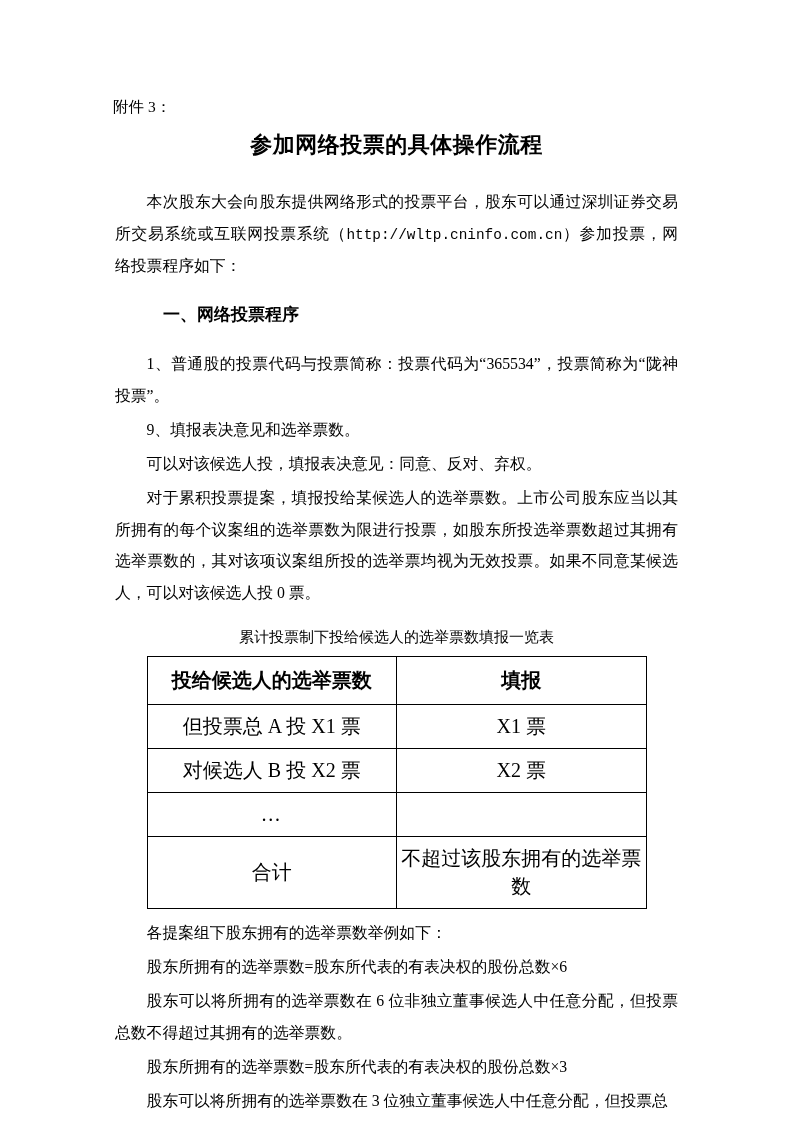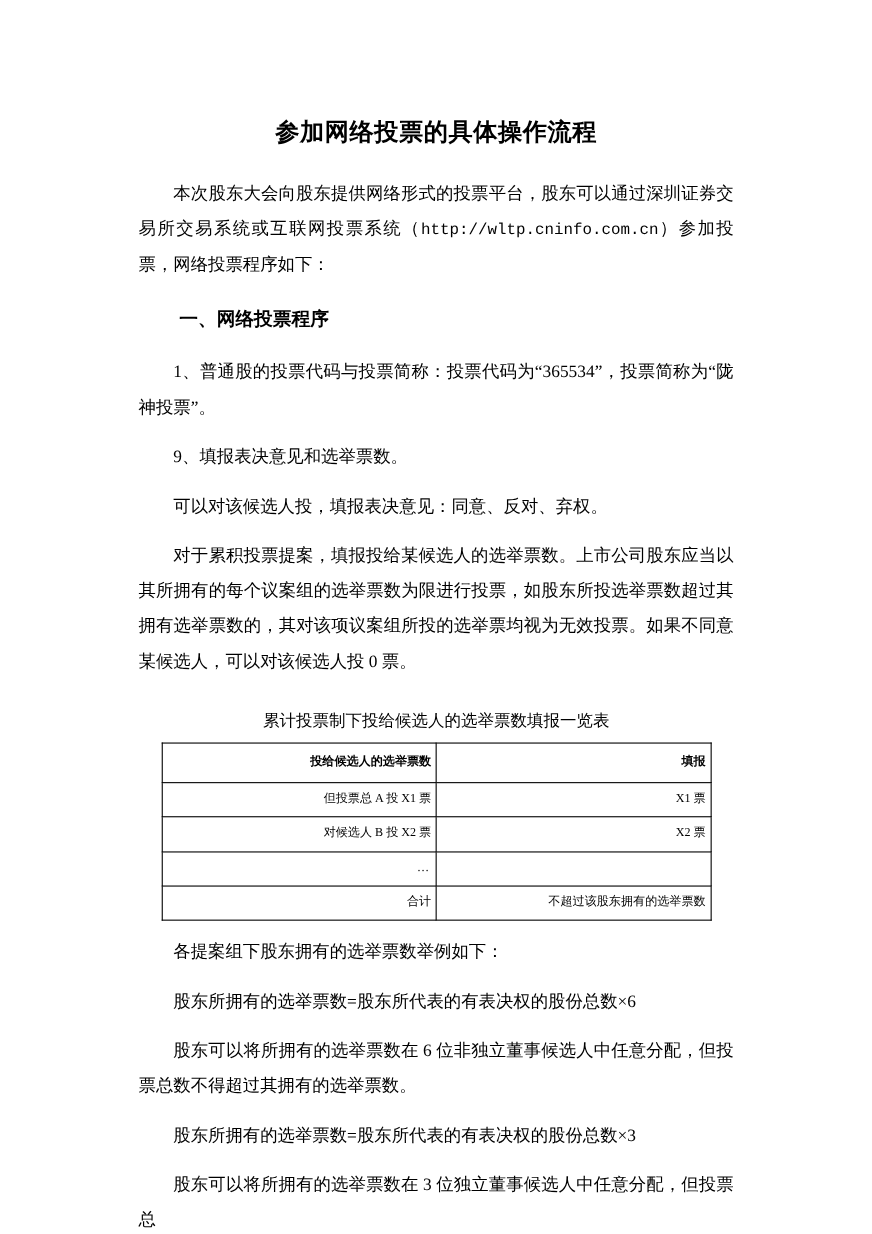--- a/index.html
+++ b/index.html
@@ -31,21 +31,21 @@
     font-size: 22px;
     font-weight: bold;
     text-align: center;
     margin: 10px 0 26px 0;
     letter-spacing: 0.5px;
     font-family: "Liberation Serif", "DejaVu Serif", serif;
   }
   p.para {
     font-size: 15.8px;
     line-height: 2.02;
-    margin: 13px;
+    margin: 2px;
     text-align: justify;
     text-justify: inter-ideograph;
     text-indent: 2em;
   }
   p.heading2 {
     font-size: 17px;
     font-weight: bold;
     line-height: 2.02;
     margin: 16px;
     text-indent: 2em;
@@ -61,39 +61,40 @@
     line-height: 1.8;
   }
   table.vote-table {
     border-collapse: collapse;
     width: 500px;
     margin: 0 auto 8px auto;
     table-layout: fixed;
   }
   table.vote-table td {
     border: 1px solid #000000;
-    text-align: right;
-    font-size: 11px;
+    text-align: center;
+    font-size: 20px;
     padding: 7px 4px 8px 4px;
     line-height: 1.4;
   }
   table.vote-table td.th {
     font-weight: bold;
     padding: 9px 4px 10px 4px;
   }
   table.vote-table td.dots {
     letter-spacing: 2px;
   }
   .spacer-xs { height: 3px; }
 </style>
 </head>
 <body>
 
 <div class="page">
 
+  <p class="attach-label">附件 3：</p>
 
   <h1 class="doc-title">参加网络投票的具体操作流程</h1>
 
   <p class="para"><span>本次股东大会向股东提供网络形式的投票平台，股东可以通过深圳证券交易所交易系统或互联网投票系统（</span><span class="mono">http://wltp.cninfo.com.cn</span><span>）参加投票，网络投票程序如下：</span></p>
 
   <p class="heading2">一、网络投票程序</p>
 
   <p class="para">1、普通股的投票代码与投票简称：投票代码为“365534”，投票简称为“陇神投票”。</p>
 
   <p class="para">9、填报表决意见和选举票数。</p>

